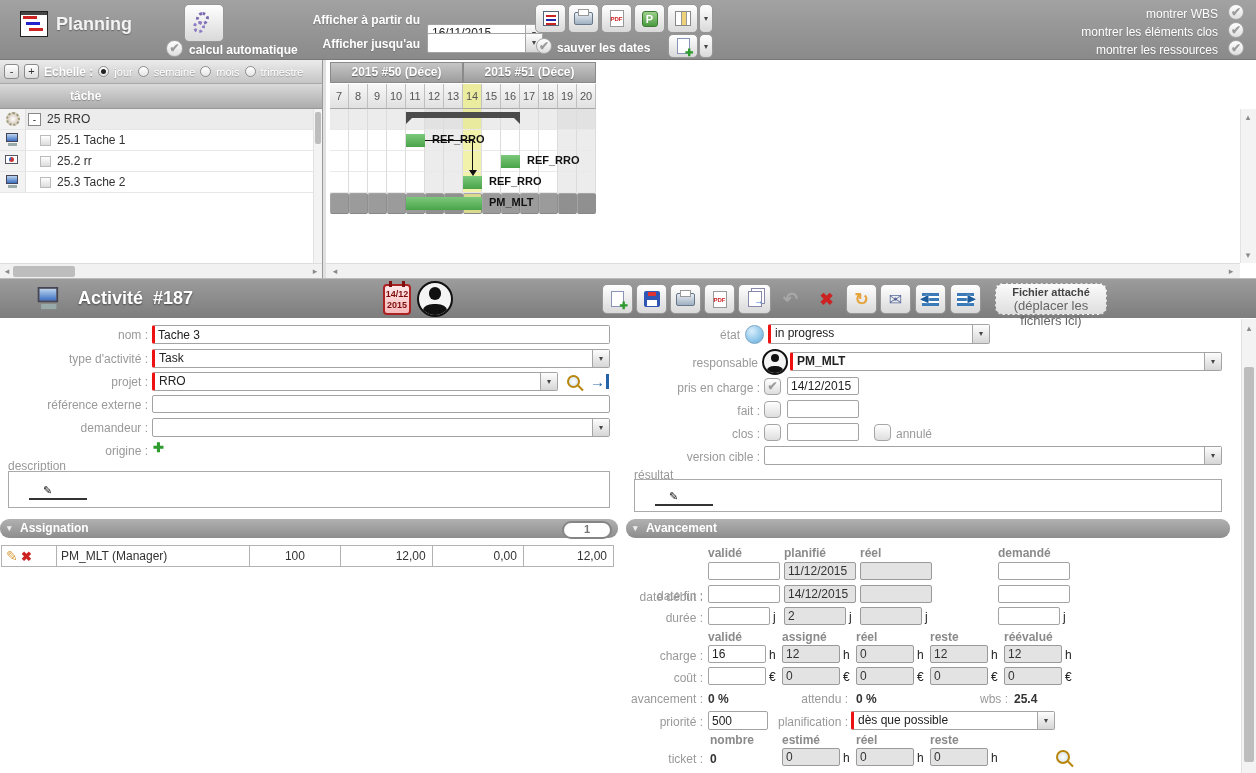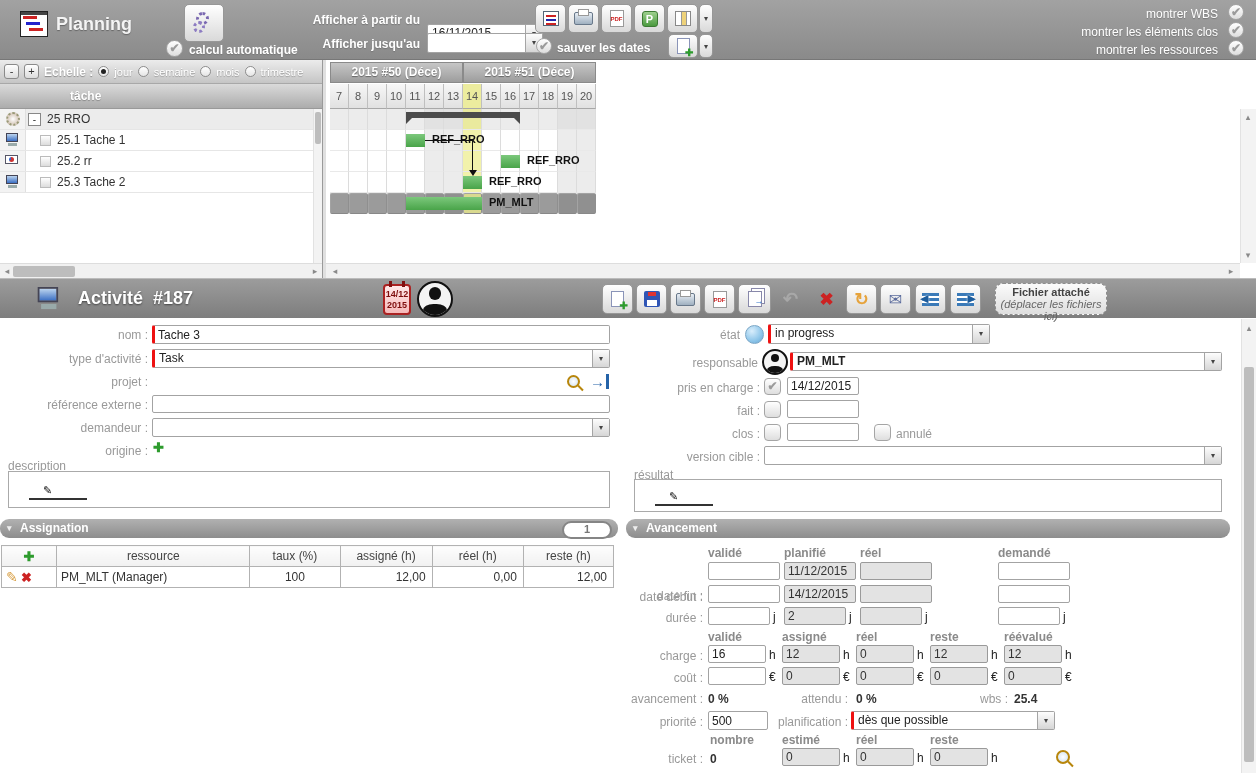--- a/index.html
+++ b/index.html
@@ -94,21 +94,21 @@
   .sbv{position:absolute;width:15px;background:#f3f3f3;border-left:1px solid #e2e2e2;box-sizing:border-box;}
   .sba{position:absolute;color:#8a8a8a;font-size:9px;line-height:14px;text-align:center;width:12px;}
   .sbt{position:absolute;background:#bdbdbd;border-radius:2px;}
   
   .actbar{position:absolute;left:0;top:278px;width:1256px;height:40px;
           background:linear-gradient(#9c9c9c,#7d7d7d);border-top:1px solid #bbb;box-sizing:border-box;}
   .acttitle{position:absolute;font-size:18px;font-weight:bold;color:#fff;text-shadow:0 1px 2px #444;white-space:pre;}
   .attach{position:absolute;background:linear-gradient(#fbfbfb,#dedede);border:1px dashed #8d8d8d;border-radius:8px;
           text-align:center;padding-top:2px;box-sizing:border-box;}
   .attach .a1{font-size:11px;font-weight:bold;color:#444;}
-  .attach .a2{font-size:11px;font-style:italic;color:#666;}
+  .attach .a2{font-size:13px;color:#666;}
   
   .sec{position:absolute;height:19px;background:linear-gradient(#b1b1b1,#8d8d8d);border-radius:9px;
        color:#fff;font-weight:bold;line-height:19px;padding-left:20px;box-sizing:border-box;}
   .sec::before{content:'▾';position:absolute;left:7px;top:0;font-size:9px;color:#eee;}
   .badge{position:absolute;width:46px;height:14px;border:2px solid #858585;border-radius:9px;background:#fff;
          color:#777;font-weight:bold;font-size:11px;text-align:center;line-height:13px;box-sizing:content-box;}
   .atable{position:absolute;border-collapse:collapse;font-size:12px;background:#fff;}
   .atable th,.atable td{border:1px solid #b2b2b2;height:20px;padding:0 4px;}
   .atable th{font-weight:normal;color:#444;background:linear-gradient(#fdfdfd,#f1f1f1);text-align:center;}
   .atable td.num{text-align:right;padding-right:6px;}
@@ -470,20 +470,24 @@
   </div>
 
   <span class="L" style="left:8px;top:328px;width:140px;">nom :</span>
   <input class="inp req" style="left: 152px; top: 325px; width: 458px; height: 19px;" value="Tache 3">
   <span class="L" style="left:8px;top:352px;width:140px;">type d'activité :</span>
   <div class="sel req" style="left:152px;top:349px;width:458px;">
     <span class="seltxt">Task</span>
     <span class="dd"></span>
   </div>
   <span class="L" style="left:8px;top:375px;width:140px;">projet :</span>
+  <div class="sel req" style="left:152px;top:372px;width:406px;">
+    <span class="seltxt">RRO</span>
+    <span class="dd"></span>
+  </div>
   <span class="g-mag" style="left:567px;top:375px;"></span>
   <span class="g-goto" style="left:590px;top:374px;"></span>
   <span class="L" style="left:8px;top:398px;width:140px;">référence externe :</span>
   <input class="inp" style="left: 152px; top: 395px; width: 458px;" value="">
   <span class="L" style="left:8px;top:421px;width:140px;">demandeur :</span>
   <div class="sel" style="left:152px;top:418px;width:458px;">
     <span class="seltxt"></span>
     <span class="dd"></span>
   </div>
   <span class="L" style="left:8px;top:444px;width:140px;">origine :</span>
@@ -501,28 +505,20 @@
   <table class="atable" style="left:1px;top:545px;width:613px;">
     <colgroup>
         <col style="width:55px;">
         <col style="width:193px;">
         <col style="width:90px;">
         <col style="width:92px;">
         <col style="width:91px;">
         <col style="width:90px;">
       </colgroup>
     <tbody>
-        <tr>
-      <th><span class="g-plus"></span></th>
-      <th>ressource</th>
-      <th>taux (%)</th>
-      <th>assigné (h)</th>
-      <th>réel (h)</th>
-      <th>reste (h)</th>
-    </tr>
     <tr>
       <td style="white-space:nowrap;"><span class="g-pen"></span> <span class="g-x"></span></td>
       <td>PM_MLT (Manager)</td>
       <td style="text-align:center;">100</td>
       <td class="num">12,00</td>
       <td class="num">0,00</td>
       <td class="num">12,00</td>
     </tr>
   </tbody>
     </table>

